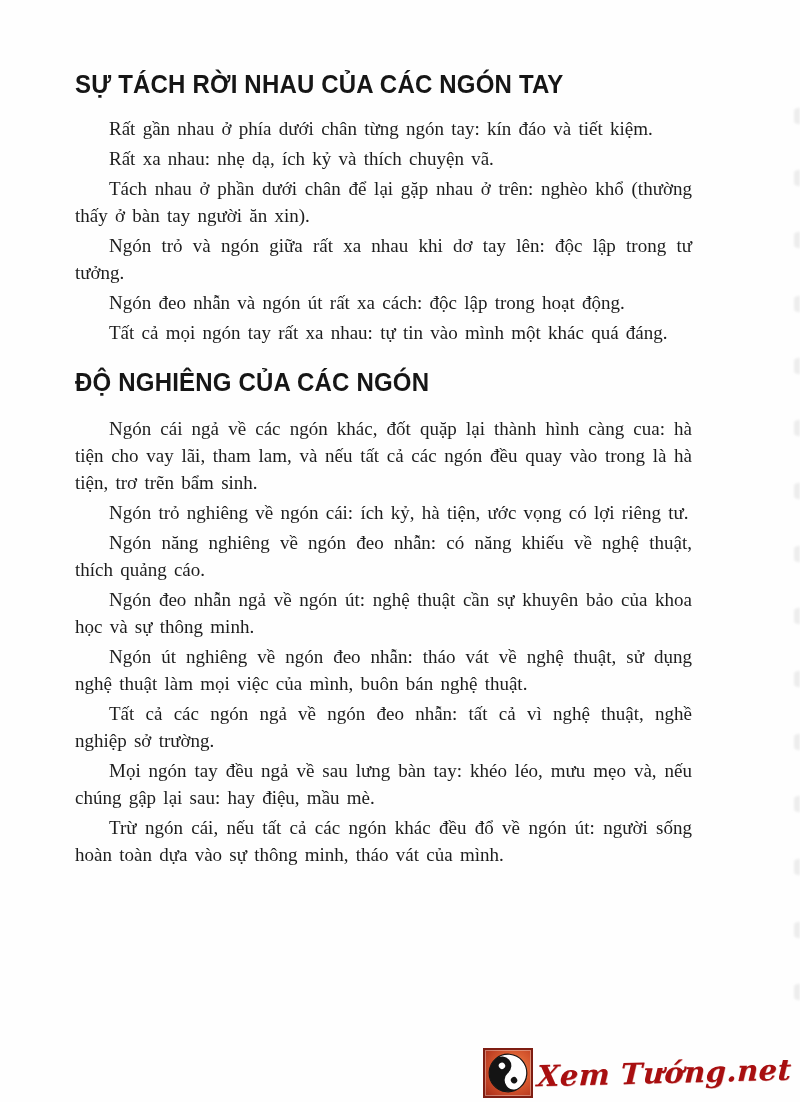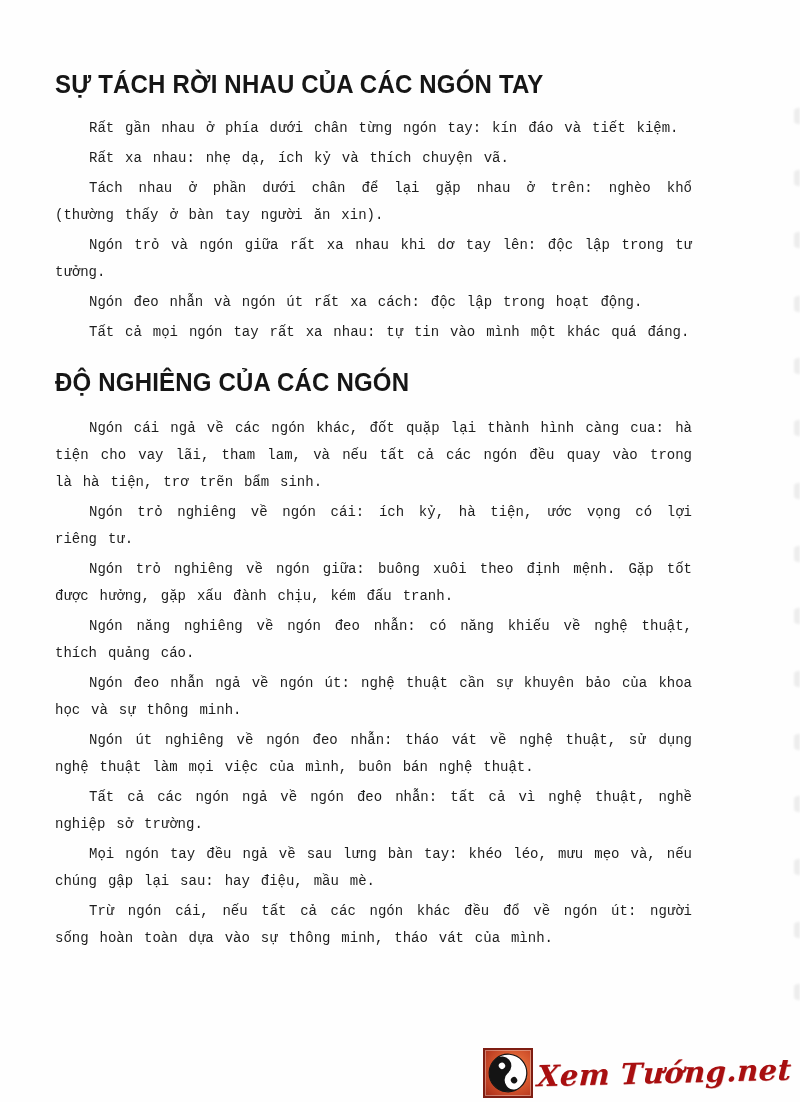--- a/index.html
+++ b/index.html
@@ -7,44 +7,43 @@
   body {
     width: 800px; height: 1102px;
     position: relative;
     overflow: hidden;
     font-family: "Liberation Serif", "DejaVu Serif", serif;
   }
   .page {
     position: absolute;
     inset: 0;
     background: #fefefe;
-    padding: 70px 108px 0 55px;
+    padding: 70px 108px 0 75px;
     color: #1b1b1b;
   }
   h1.sec-heading {
     font-family: "Liberation Sans", "DejaVu Sans", sans-serif;
     font-weight: 700;
     font-size: 25px;
     letter-spacing: 0.2px;
     color: #161616;
     line-height: 1.15;
     transform: scaleX(0.96);
     transform-origin: left center;
     margin-bottom: 16px;
   }
   h1.sec-heading.second { margin-top: 22px; margin-bottom: 18px; }
   p.body-par {
-    font-size: 14px;
+    font-size: 19px;
     line-height: 27px;
     text-align: justify;
     text-indent: 34px;
     word-spacing: 2.5px;
     margin-bottom: 3px;
     color: #1d1d1d;
-    font-family: Liberation Mono, monospace;
   }
   
   .watermark {
     position: absolute;
     right: 8px; bottom: 4px;
     display: flex;
     align-items: center;
     gap: 4px;
     cursor: pointer;
   }
@@ -88,21 +87,20 @@
   <p class="body-par">Rất xa nhau: nhẹ dạ, ích kỷ và thích chuyện vã.</p>
   <p class="body-par">Tách nhau ở phần dưới chân để lại gặp nhau ở trên: nghèo khổ (thường thấy ở bàn tay người ăn xin).</p>
   <p class="body-par">Ngón trỏ và ngón giữa rất xa nhau khi dơ tay lên: độc lập trong tư tưởng.</p>
   <p class="body-par">Ngón đeo nhẫn và ngón út rất xa cách: độc lập trong hoạt động.</p>
   <p class="body-par">Tất cả mọi ngón tay rất xa nhau: tự tin vào mình một khác quá đáng.</p>
 
   <h1 class="sec-heading second">ĐỘ NGHIÊNG CỦA CÁC NGÓN</h1>
 
   <p class="body-par">Ngón cái ngả về các ngón khác, đốt quặp lại thành hình càng cua: hà tiện cho vay lãi, tham lam, và nếu tất cả các ngón đều quay vào trong là hà tiện, trơ trẽn bẩm sinh.</p>
   <p class="body-par">Ngón trỏ nghiêng về ngón cái: ích kỷ, hà tiện, ước vọng có lợi riêng tư.</p>
-  <p class="body-par">Ngón trỏ nghiêng về ngón giữa: buông xuôi theo định mệnh. Gặp tốt được hưởng, gặp xấu đành chịu, kém đấu tranh.</p>
   <p class="body-par">Ngón năng nghiêng về ngón đeo nhẫn: có năng khiếu về nghệ thuật, thích quảng cáo.</p>
   <p class="body-par">Ngón đeo nhẫn ngả về ngón út: nghệ thuật cần sự khuyên bảo của khoa học và sự thông minh.</p>
   <p class="body-par">Ngón út nghiêng về ngón đeo nhẫn: tháo vát về nghệ thuật, sử dụng nghệ thuật làm mọi việc của mình, buôn bán nghệ thuật.</p>
   <p class="body-par">Tất cả các ngón ngả về ngón đeo nhẫn: tất cả vì nghệ thuật, nghề nghiệp sở trường.</p>
   <p class="body-par">Mọi ngón tay đều ngả về sau lưng bàn tay: khéo léo, mưu mẹo và, nếu chúng gập lại sau: hay điệu, mầu mè.</p>
   <p class="body-par">Trừ ngón cái, nếu tất cả các ngón khác đều đổ về ngón út: người sống hoàn toàn dựa vào sự thông minh, tháo vát của mình.</p>
 
 </div>
 
 <div class="edge-marks">

